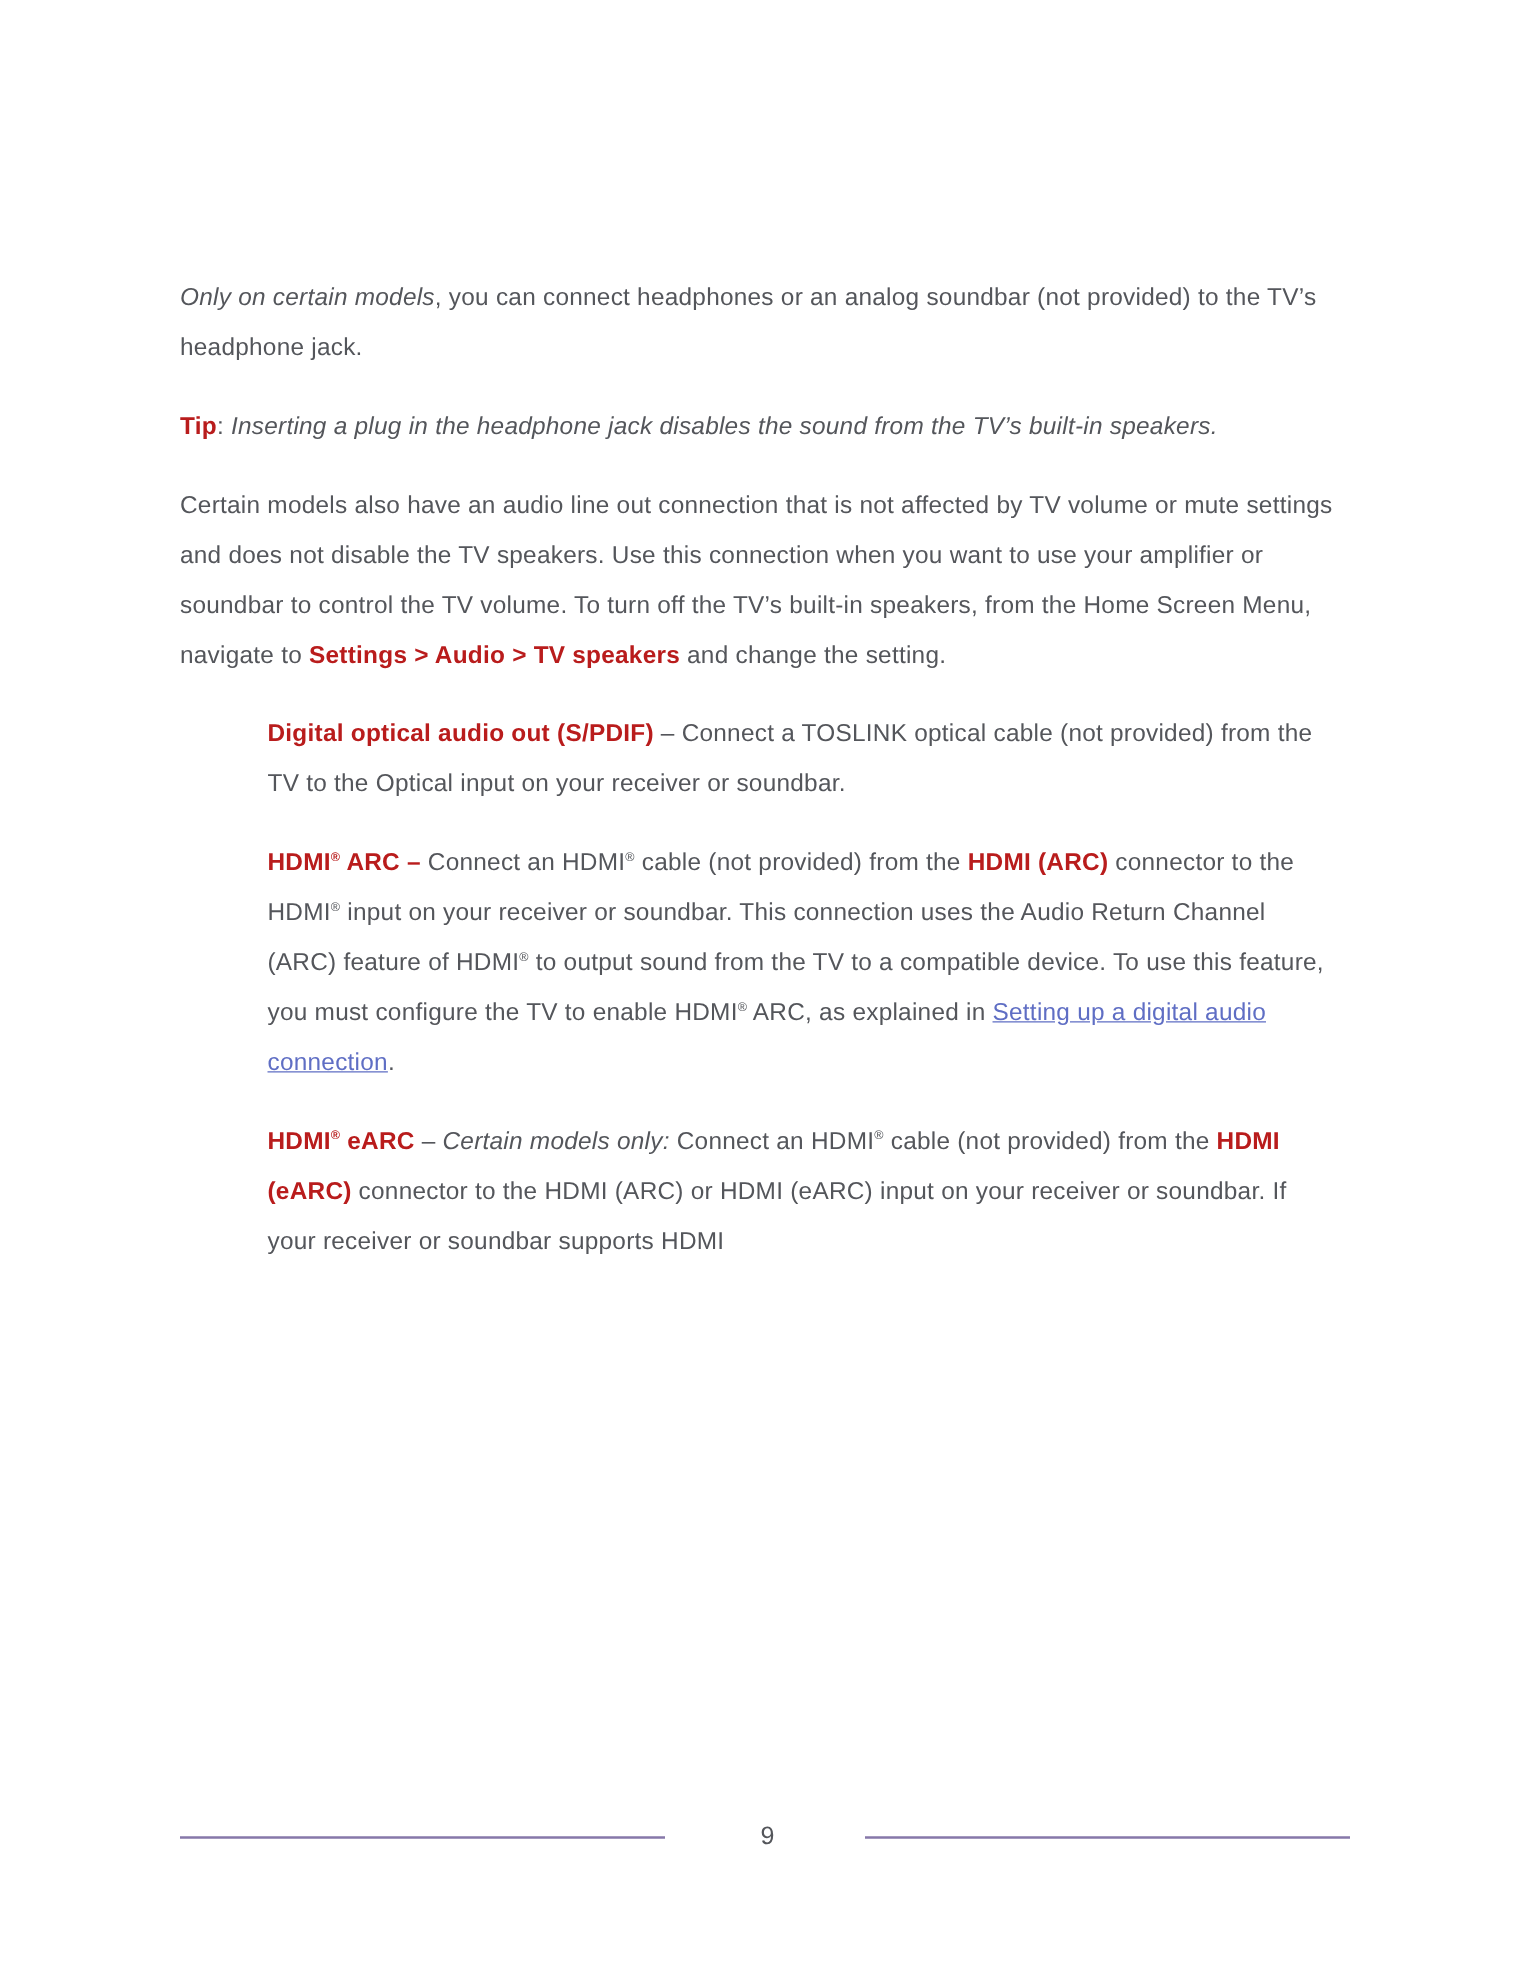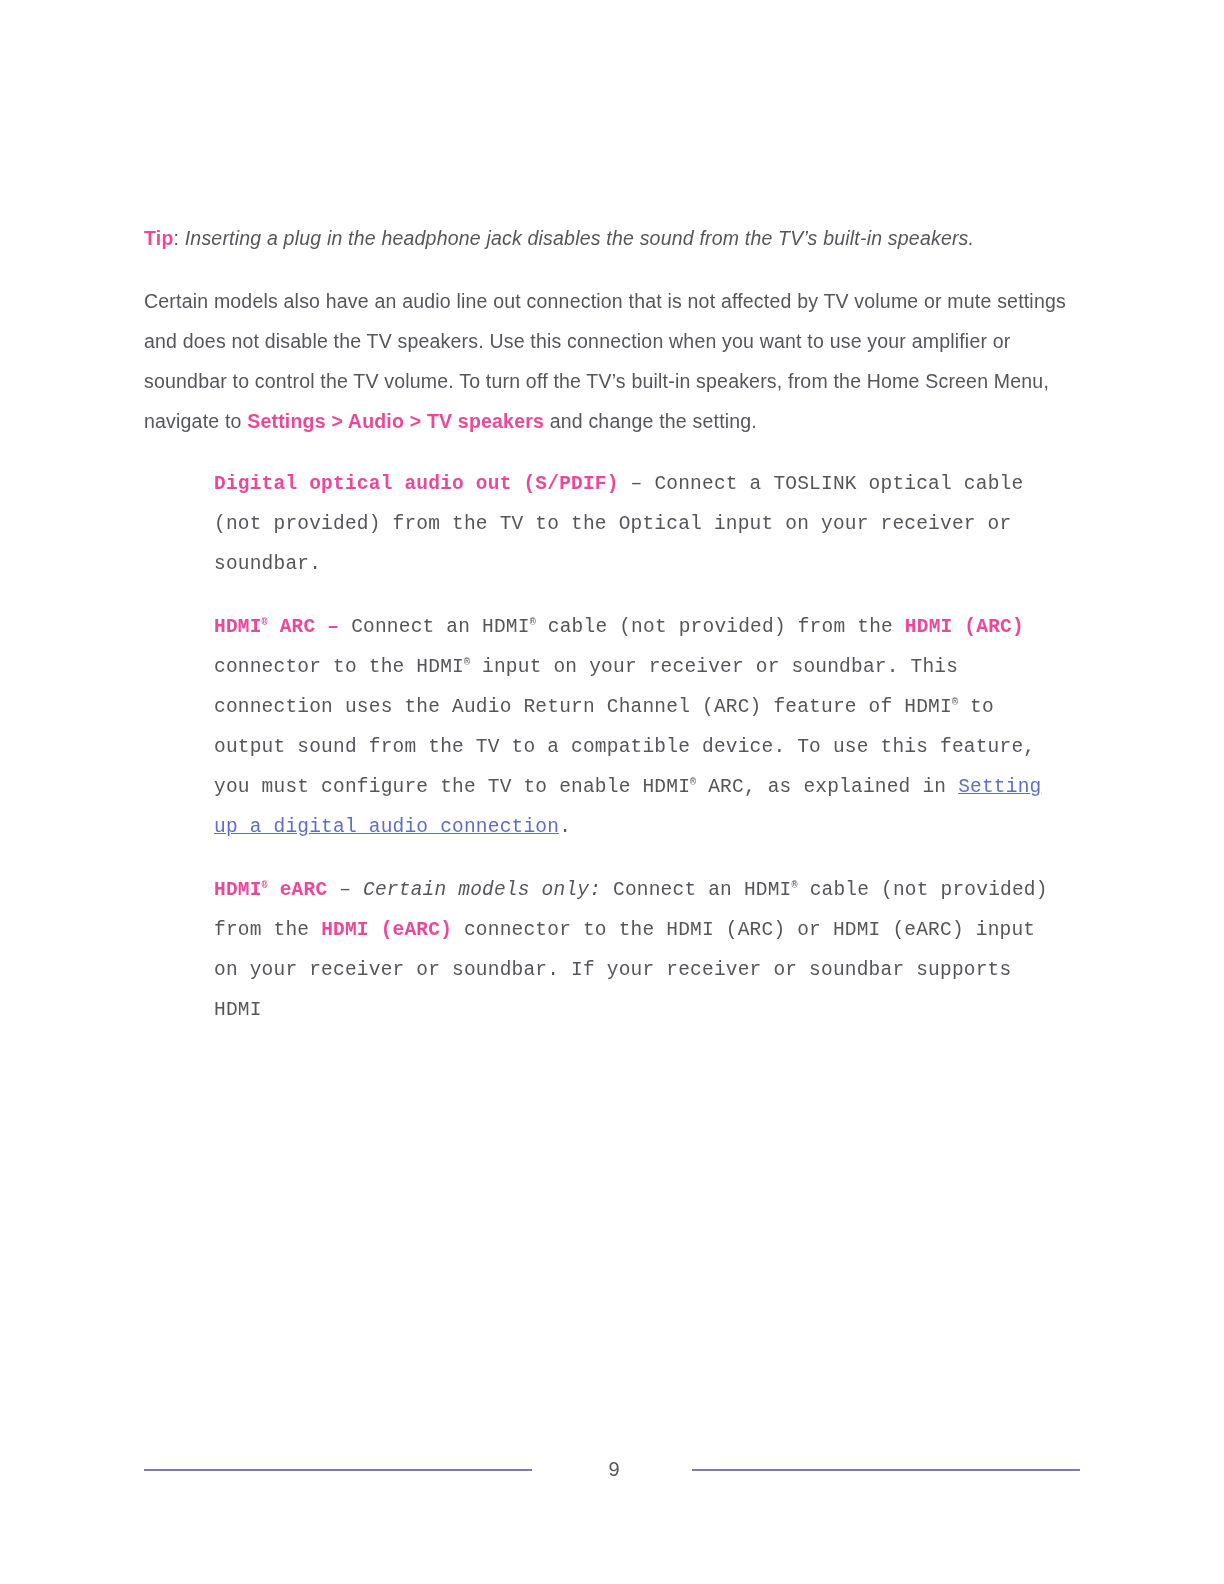--- a/index.html
+++ b/index.html
@@ -29,28 +29,27 @@
   .para {
     font-size: 19.5px;
     line-height: 40px;
     letter-spacing: 0.2px;
     margin: 0 0 23px 0;
     color: #54565b;
   }
   .para.indent {
     padding-left: 70px;
     padding-right: 10px;
-    font-family: Liberation Mono, monospace;
   }
   .para.section-gap {
     margin-top: 134px;
   }
   .b {
     font-weight: 700;
-    color: #ec4899;
+    color: #b91c1c;
   }
   .i {
     font-style: italic;
   }
   .sup {
     font-size: 10px;
     vertical-align: super;
     line-height: 0;
   }
   .sup.b {
@@ -82,20 +81,21 @@
     color: #54565b;
     margin: 0 72px 0 76px;
   }
 </style>
 </head>
 <body>
 
 <div class="page">
 
   <div class="content">
+    <p class="para"><span class="i">Only on certain models</span><span>, you can connect headphones or an analog soundbar (not provided) to the TV’s headphone jack.</span></p>
 
     <p class="para"><span class="b">Tip</span><span>: </span><span class="i">Inserting a plug in the headphone jack disables the sound from the TV’s built-in speakers.</span></p>
 
 
     <p class="para"><span>Certain models also have an audio line out connection that is not affected by TV volume or mute settings and does not disable the TV speakers. Use this connection when you want to use your amplifier or soundbar to control the TV volume. To turn off the TV’s built-in speakers, from the Home Screen Menu, navigate to </span><span class="b">Settings &gt; Audio &gt; TV speakers</span><span> and change the setting.</span></p>
 
 
     <p class="para indent"><span class="b">Digital optical audio out (S/PDIF)</span><span> – Connect a TOSLINK optical cable (not provided) from the TV to the Optical input on your receiver or soundbar.</span></p>
 
     <p class="para indent"><span class="b">HDMI</span><span class="sup b">®</span><span class="b"> ARC – </span><span>Connect an HDMI</span><span class="sup">®</span><span> cable (not provided) from the </span><span class="b">HDMI (ARC)</span><span> connector to the HDMI</span><span class="sup">®</span><span> input on your receiver or soundbar. This connection uses the Audio Return Channel (ARC) feature of HDMI</span><span class="sup">®</span><span> to output sound from the TV to a compatible device. To use this feature, you must configure the TV to enable HDMI</span><span class="sup">®</span><span> ARC, as explained in </span><a class="link" href="#">Setting up a digital audio connection</a><span>.</span></p>

